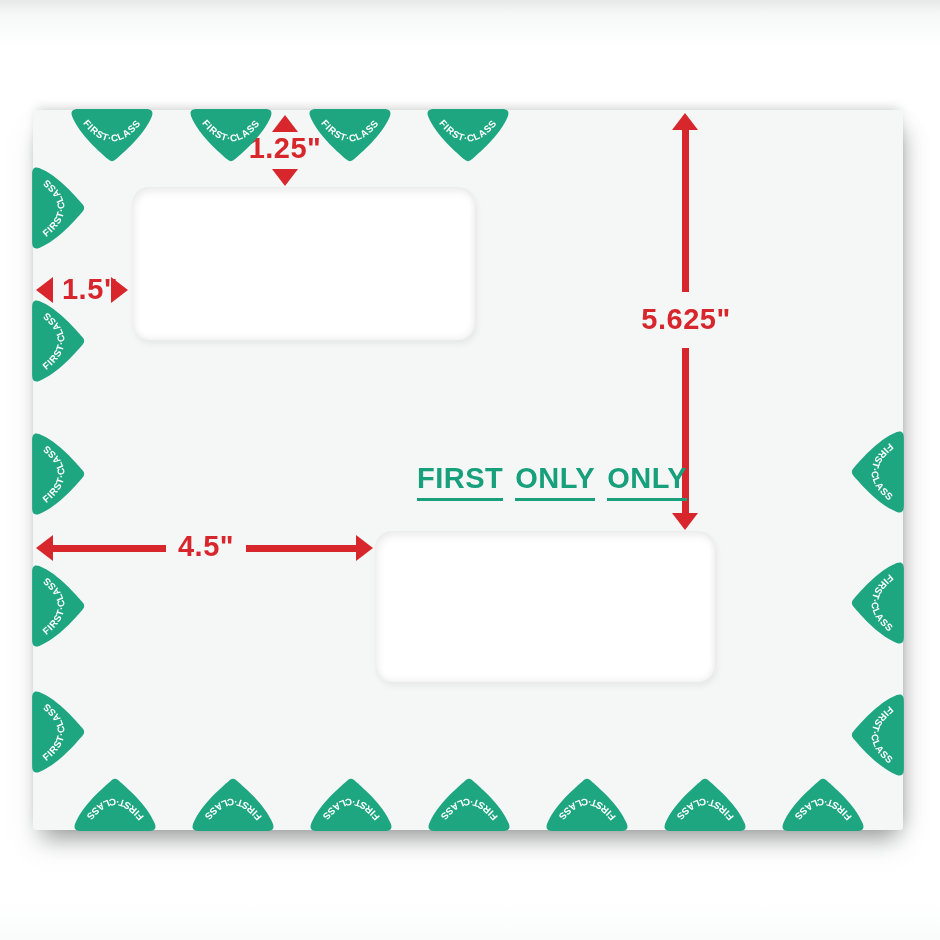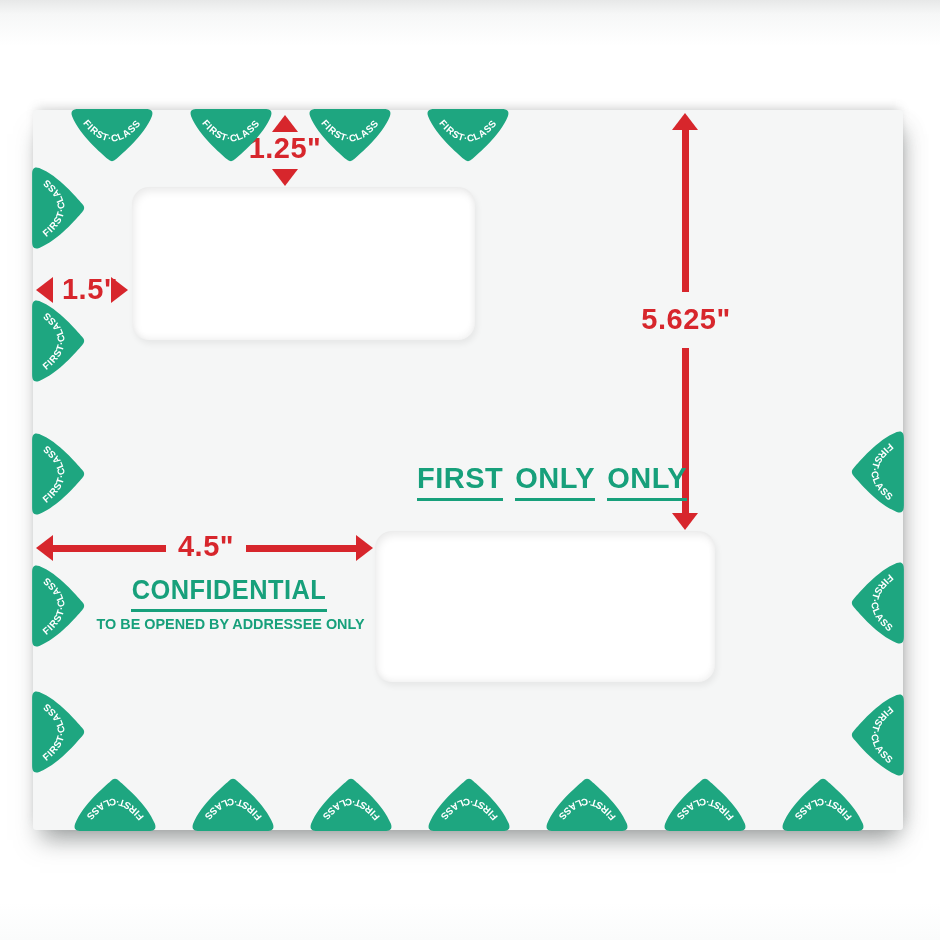--- a/index.html
+++ b/index.html
@@ -103,25 +103,20 @@
     <div class="tri tri-left h45-left"></div>
     <div class="rline h45-l1"></div>
     <div class="dim-label h45-label">4.5"</div>
     <div class="rline h45-l2"></div>
     <div class="tri tri-right h45-right"></div>
 
     <div class="fcm">
       <span class="word">FIRST</span><span class="word">ONLY</span><span class="word">ONLY</span>
     </div>
 
-    <div class="conf">
-      <div class="conf-title">CONFIDENTIAL</div>
-      <div class="conf-line"></div>
-      <div class="conf-note">TO BE OPENED BY ADDRESSEE ONLY</div>
-    </div>
 
   <div class="fc-badge" style="left: 37px; top: -1px; transform: rotate(0deg);">
         <svg viewBox="0 0 100 64">
           <path class="body" d="M 10 0 C 3 0 0.5 2.5 2.5 8.5 C 12 32 38 53 45 59.5 Q 50 64.5 55 59.5 C 62 53 88 32 97.5 8.5 C 99.5 2.5 97 0 90 0 Z"></path>
           <path id="fcarc0" d="M 13 14 Q 50 63 87 14" fill="none"></path>
           <text><textPath href="#fcarc0" startOffset="50%" text-anchor="middle">FIRST·CLASS</textPath></text>
         </svg>
       </div>
       <div class="fc-badge" style="left: 156px; top: -1px; transform: rotate(0deg);">
         <svg viewBox="0 0 100 64">

